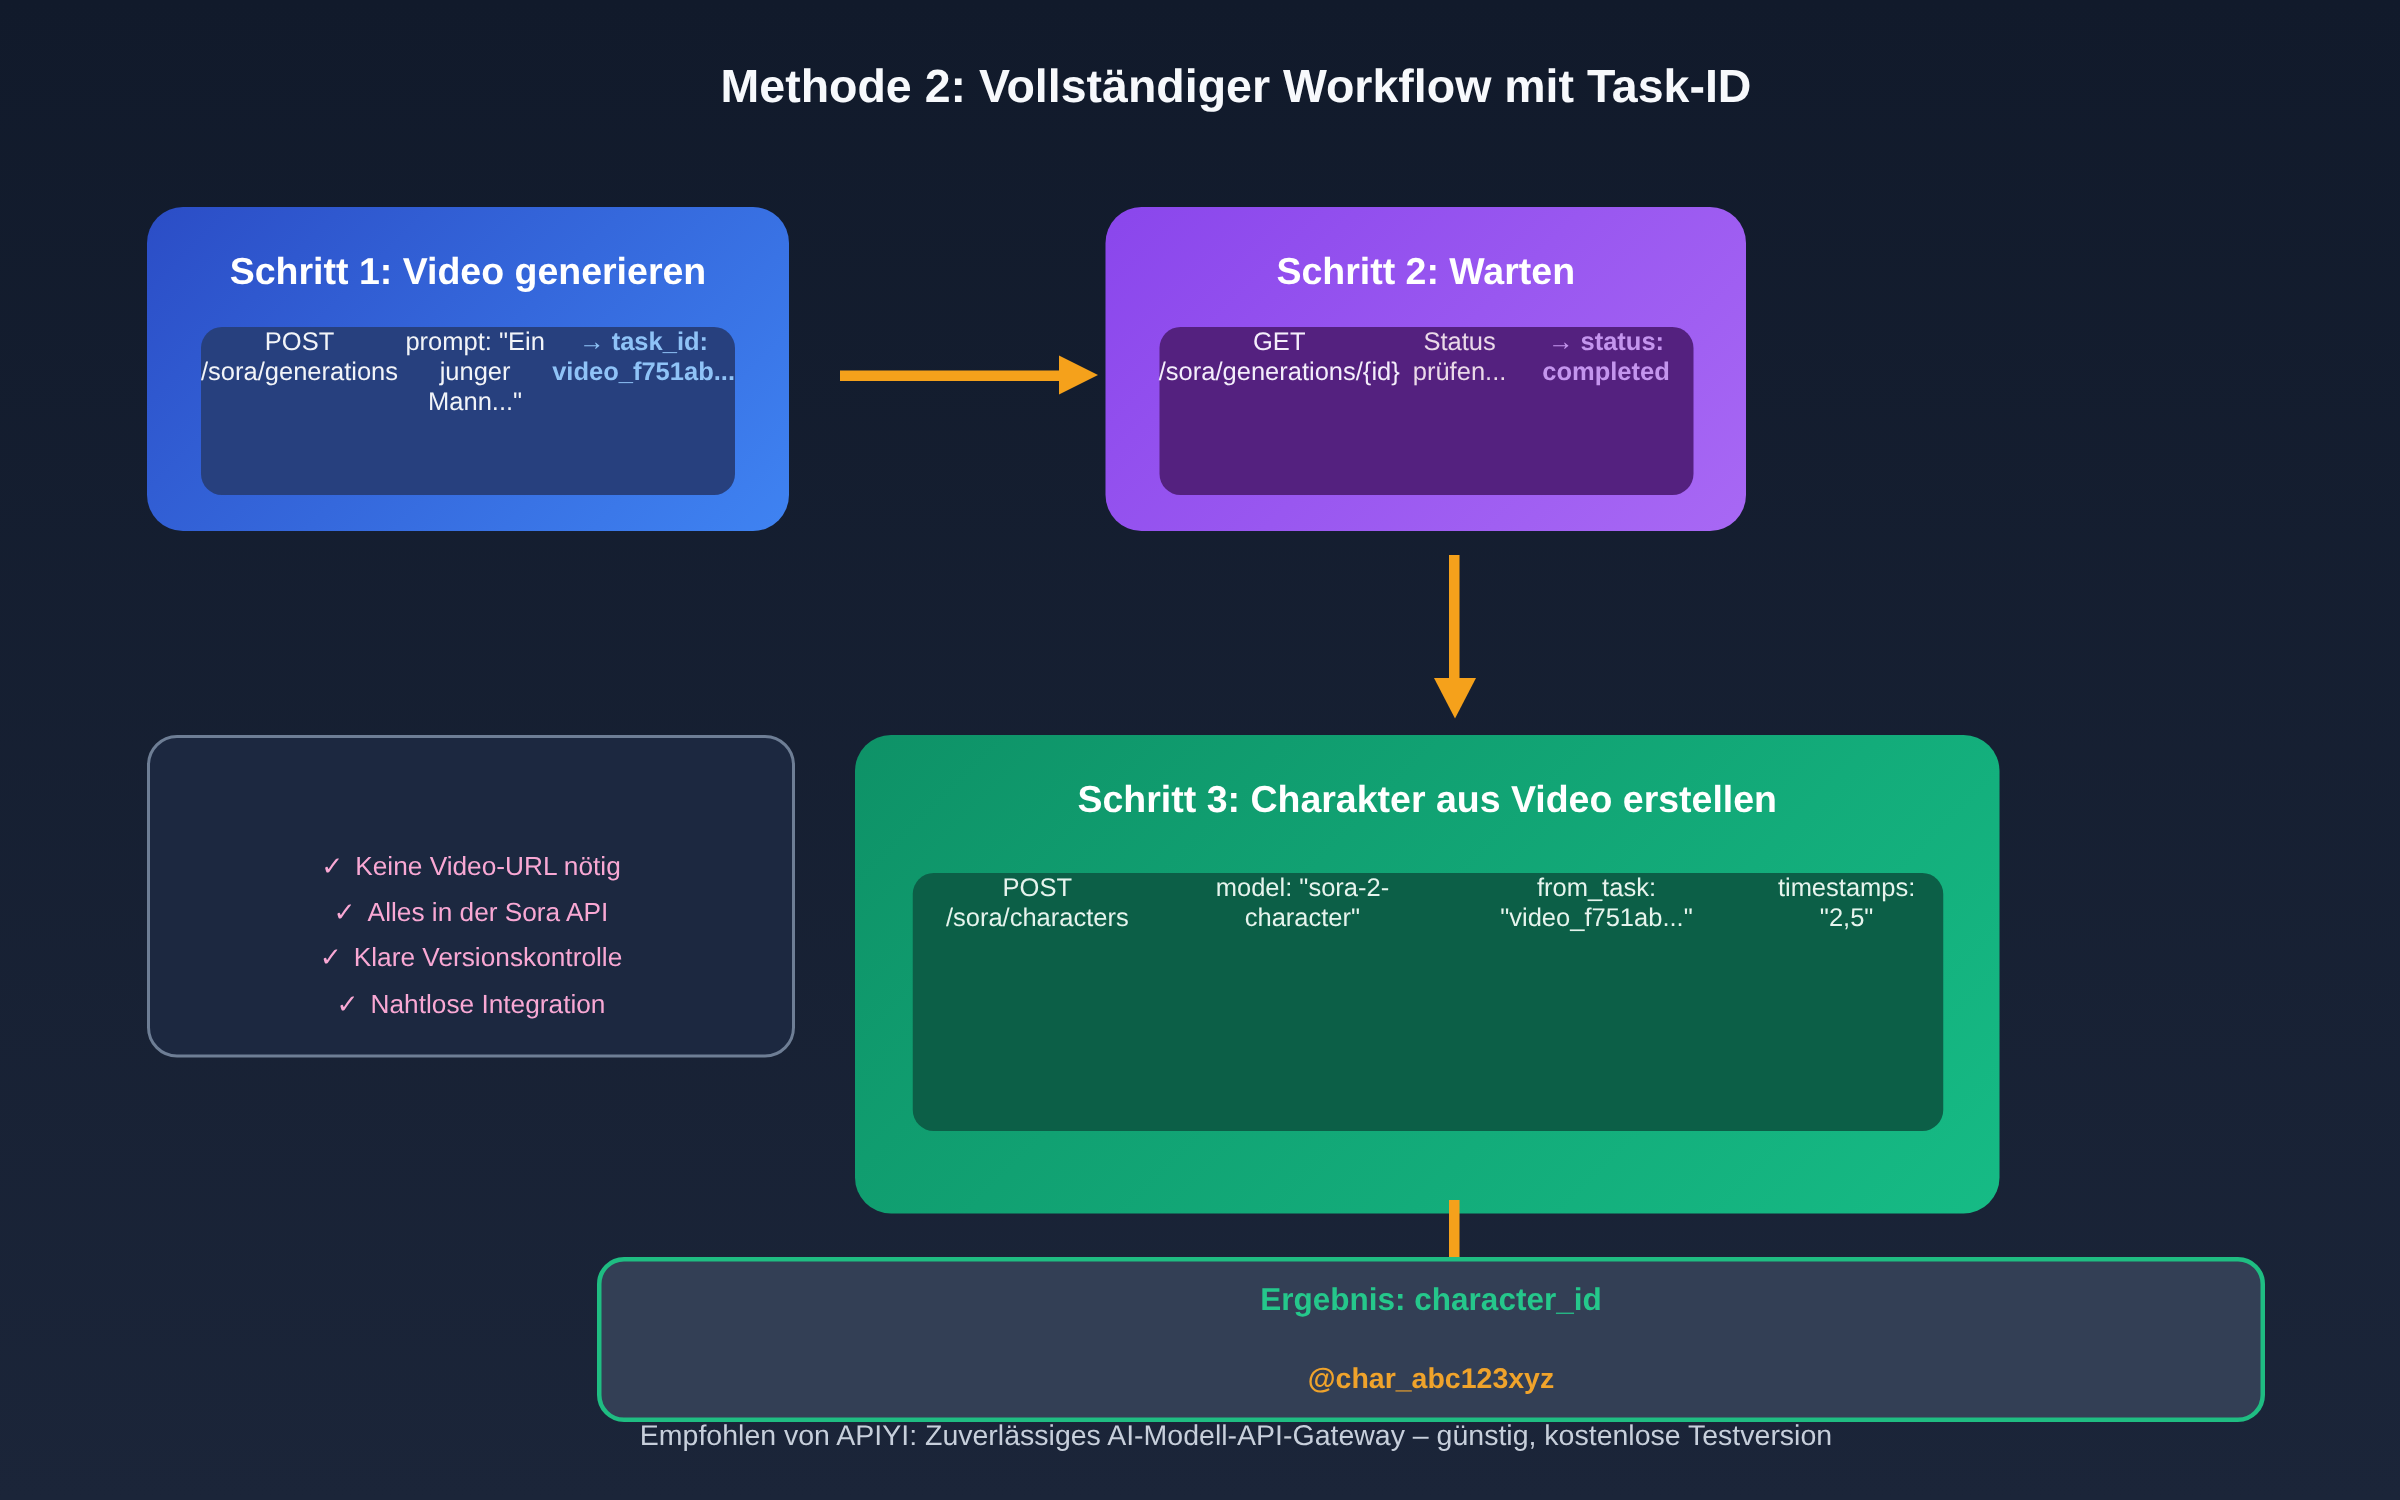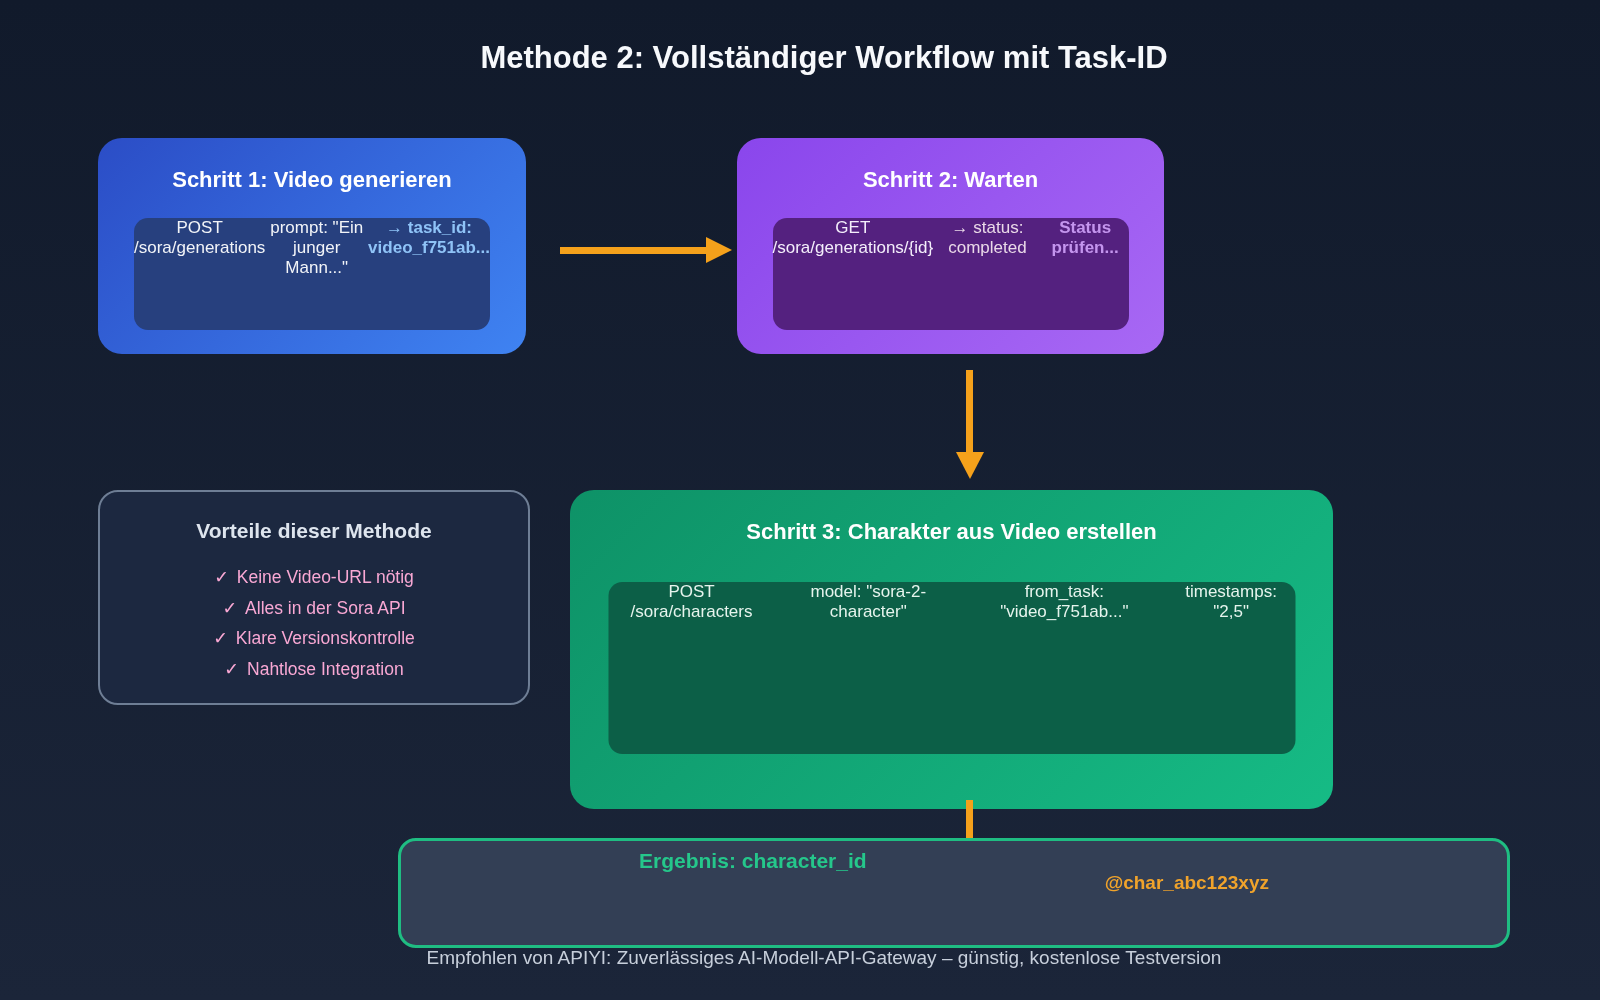--- a/index.html
+++ b/index.html
@@ -10,21 +10,21 @@
   }
   .canvas { position:relative; width:1600px; height:1000px; overflow:hidden;
     background:linear-gradient(180deg,#111a2b 0%, #1b2539 100%);padding-left:48px; }
 
   .page-title {
     position:absolute; top:40px; left:0; width:100%;
     text-align:center; font-size:31px; font-weight:bold; color:#f7f9fc;
   }
 
   .step { position:absolute; border-radius:24px; box-sizing:border-box; }
-  .step-title { text-align:center; font-weight:bold; color:#ffffff; font-size:22px; margin-top:29px; }
+  .step-title { text-align:center; font-weight:bold; color:#ffffff; font-size:25px; margin-top:29px; }
 
   .step1 { left:98px;  top:138px; width:428px; height:216px;
     background:linear-gradient(135deg,#2b4dc6 0%, #3f83f2 100%); }
   .step2 { left:737px; top:138px; width:427px; height:216px;
     background:linear-gradient(135deg,#8a46ec 0%, #a868f4 100%); }
   .step3 { left:570px; top:490px; width:763px; height:319px;
     background:linear-gradient(135deg,#0e9267 0%, #16bb85 100%); }
 
   .codebox {
     position:absolute; left:50%; transform:translateX(-50%);
@@ -64,21 +64,21 @@
   .arrow-down .shaft { position:absolute; left:10px; top:0; width:7px; height:84px; background:#f5a11b; }
   .arrow-down .head  { position:absolute; left:0; top:82px; width:0; height:0;
     border-top:27px solid #f5a11b; border-left:14px solid transparent; border-right:14px solid transparent; }
 
   .connector { position:absolute; left:966px; top:800px; width:7px; height:38px; background:#f5a11b; }
 
   .result {
     position:absolute; left:398px; top:838px; width:1112px; height:110px;
     border:3px solid #1fbd82; border-radius:18px; background:#333f55;
     box-sizing:border-box; text-align:center;
-    display:flex; flex-direction:row; justify-content:space-evenly; padding:8px 0;
+    display:flex; flex-direction:column; justify-content:space-evenly; padding:8px 0;
   }
   .result-title { color:#25c78b; font-size:21px; font-weight:bold; }
   .result-value { color:#f0a32b; font-size:19px; font-weight:600;margin-top:23px; }
 
   .footer {
     position:absolute; top:947px; left:0; width:100%;
     text-align:center; font-size:19px; color:#c7cfdb;
   }
 </style>
 </head>
@@ -99,32 +99,31 @@
 
   <div class="arrow-right">
     <div class="shaft"></div>
     <div class="head"></div>
   </div>
 
   <div class="step step2">
     <div class="step-title">Schritt 2: Warten</div>
     <div class="codebox">
       <div class="code-line">GET /sora/generations/{id}</div>
+      <div class="code-line">Status prüfen...</div>
       <div class="code-line">→ status: completed</div>
-      <div class="code-line">Status prüfen...</div>
     </div>
   </div>
 
   <div class="arrow-down">
     <div class="shaft"></div>
     <div class="head"></div>
   </div>
 
   <div class="benefits">
-    <div class="benefits-title">Vorteile dieser Methode</div>
     <div class="benefits-list">
       <div class="benefit-item">
         <span class="check">✓</span><span>Keine Video-URL nötig</span>
       </div>
       <div class="benefit-item">
         <span class="check">✓</span><span>Alles in der Sora API</span>
       </div>
       <div class="benefit-item">
         <span class="check">✓</span><span>Klare Versionskontrolle</span>
       </div>

